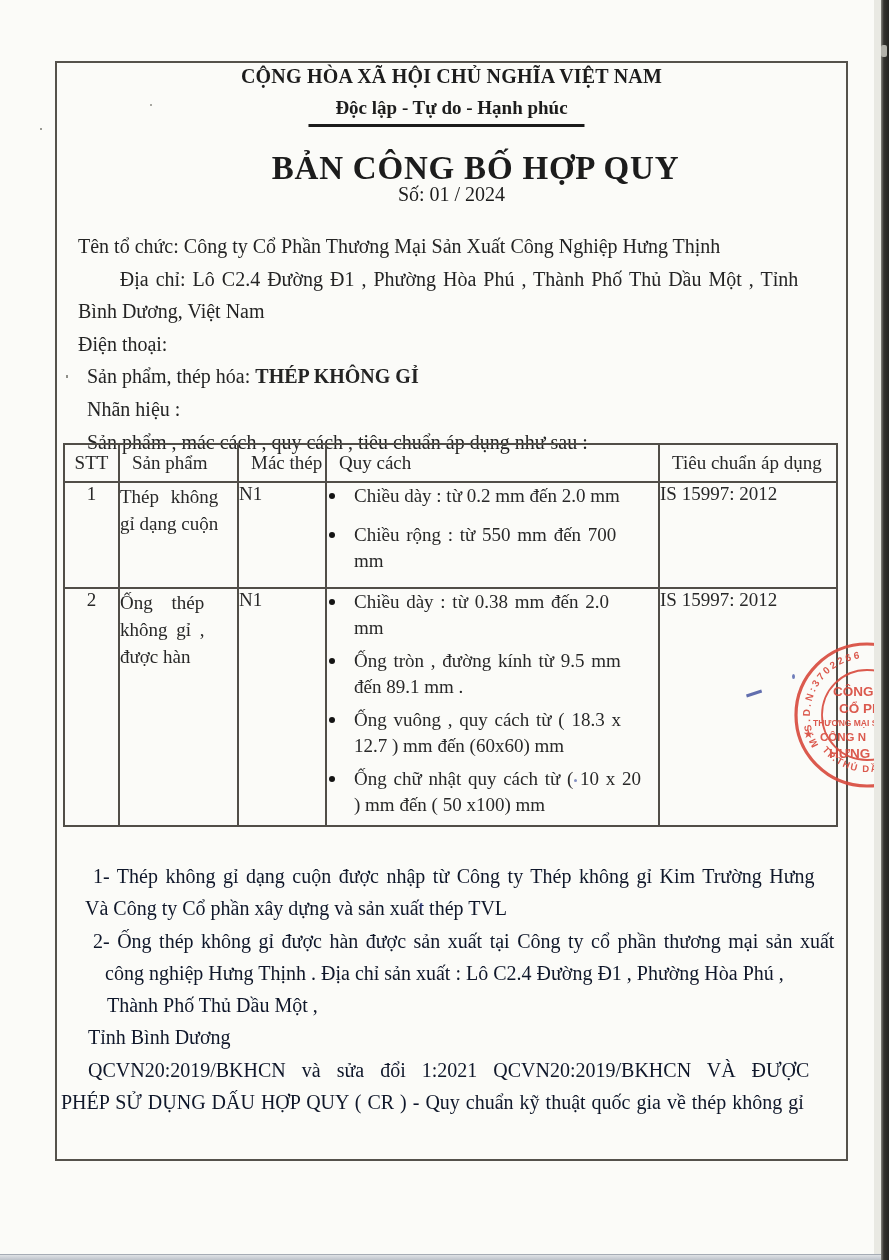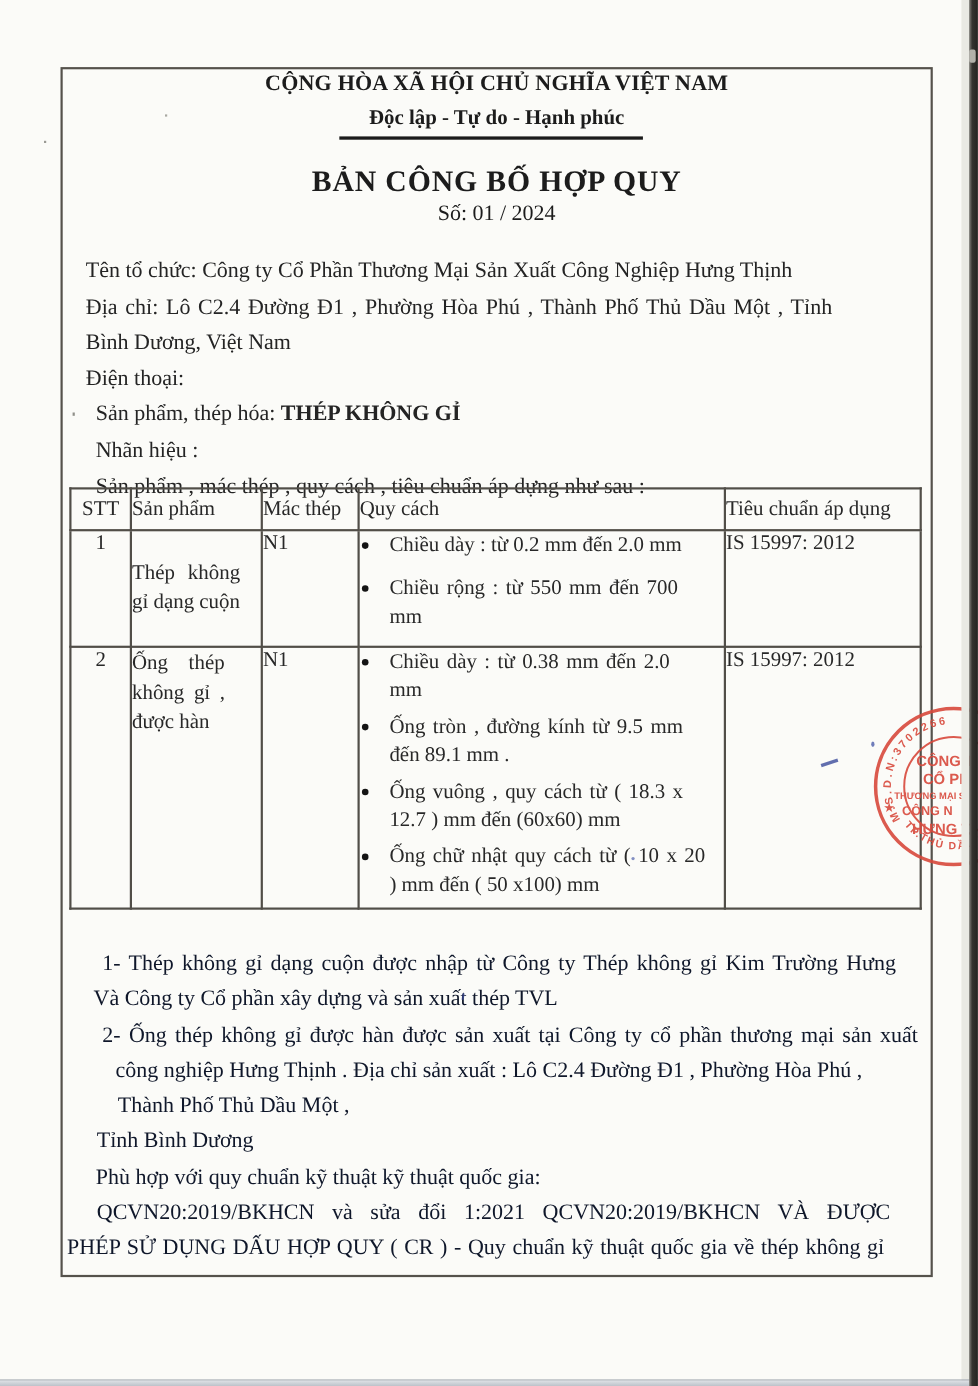--- a/index.html
+++ b/index.html
@@ -12,42 +12,42 @@
   
   .frame{position:absolute;left:55px;top:61px;width:793px;height:1100px;
     border:2px solid #55524c;box-sizing:border-box;background:transparent;}
 
   
   .hdr{position:absolute;left:55px;width:793px;text-align:center;color:#1c1c1c;}
   .hdr1{top:65px;font-size:20px;font-weight:bold;letter-spacing:.2px;}
   .hdr2{top:97px;font-size:19px;font-weight:bold;}
   .motto-underline{position:absolute;left:50%;transform:translateX(-52%);top:27px;
     width:276px;height:3px;background:#1b1b1b;}
-  .title{top:150px;font-size:27px;font-weight:bold;letter-spacing:.8px;}
+  .title{top:150px;font-size:33px;font-weight:bold;letter-spacing:.8px;margin-left:24px;}
   .docno{top:183px;font-size:20px;}
 
   
   .info{position:absolute;left:78px;top:230px;width:762px;font-size:20px;
     line-height:32.6px;color:#242424;}
   .iline{white-space:nowrap;}
-  .just1{word-spacing:2px;}
+  .just1{word-spacing:2px;text-align:center;}
   .ind{padding-left:9px;}
   .b{font-weight:bold;}
 
   
   .tbl{position:absolute;left:63px;top:443px;width:773px;border-collapse:collapse;
     table-layout:fixed;font-size:19px;color:#282828;z-index:1;}
   .tbl th,.tbl td{border:2px solid #514e48;vertical-align:top;font-weight:normal;padding:0;}
-  .hrow th{height:36px;text-align:left;padding-left:0;vertical-align:middle;}
+  .hrow th{height:36px;text-align:left;padding-left:12px;vertical-align:middle;}
   .hrow th.h-stt{text-align:center;padding-left:0;}
   tr.r1{height:96px;} tr.r2{height:231px;}
   .c-stt{text-align:center;padding-top:11px;}
   .c-sp{padding:11px 5px 0 12px;}
   .spl{line-height:27px;white-space:nowrap;}
-  .ws7{word-spacing:7px;margin-top:24px;} .ws14{word-spacing:14px;} .ws4{word-spacing:4px;}
+  .ws7{word-spacing:7px;} .ws14{word-spacing:14px;} .ws4{word-spacing:4px;}
   .c-mt{text-align:left;padding-top:11px;}
   .c-qc{padding:10px 6px 0 38px;border-radius:10px;}
   .spec{position:relative;padding-left:27px;margin-bottom:12px;}
   .r2 .spec{margin-bottom:7px;}
   .spec::before{content:"";position:absolute;left:2px;top:10px;width:6px;height:6px;
     background:#141414;border-radius:50%;}
   .sline{line-height:26.5px;white-space:nowrap;}
   .r2 .sline{line-height:26px;}
   .wsj{word-spacing:2px;}
   .c-tc{padding:11px 4px 0 10px;white-space:nowrap;}
@@ -105,21 +105,21 @@
 <div class="hdr title">BẢN CÔNG BỐ HỢP QUY</div>
 <div class="hdr docno">Số: 01 / 2024</div>
 
 <div class="info">
   <div class="iline">Tên tổ chức: Công ty Cổ Phần Thương Mại Sản Xuất Công Nghiệp Hưng Thịnh</div>
   <div class="iline just1">Địa chỉ: Lô C2.4 Đường Đ1 , Phường Hòa Phú , Thành Phố Thủ Dầu Một , Tỉnh</div>
   <div class="iline">Bình Dương, Việt Nam</div>
   <div class="iline">Điện thoại:</div>
   <div class="iline ind"><span>Sản phẩm, thép hóa: </span><span class="b">THÉP KHÔNG GỈ</span></div>
   <div class="iline ind">Nhãn hiệu :</div>
-  <div class="iline ind">Sản phẩm , mác thép , quy cách , tiêu chuẩn áp dựng như sau :</div>
+  <div class="iline ind">Sản phẩm , mác cách , quy cách , tiêu chuẩn áp dụng như sau :</div>
 </div>
 
 <table class="tbl">
   <colgroup>
     <col style="width:55px">
       <col style="width:119px">
       <col style="width:88px">
     <col style="width:333px">
       <col style="width:178px">
   </colgroup>
@@ -180,21 +180,20 @@
 </tbody>
   </table>
 
 <div class="notes">
   <div class="nl m30 wsp1">1-  Thép không gỉ dạng cuộn được nhập từ Công ty Thép không gỉ Kim Trường Hưng</div>
   <div class="nl m22">Và Công ty Cổ phần xây dựng và sản xuất thép TVL</div>
   <div class="nl m30 wsp1">2-  Ống thép không gỉ được hàn được sản xuất tại Công ty cổ phần thương mại sản xuất</div>
   <div class="nl m42">công nghiệp Hưng Thịnh . Địa chỉ sản xuất : Lô C2.4 Đường Đ1 , Phường Hòa Phú ,</div>
   <div class="nl m44">Thành Phố Thủ Dầu Một ,</div>
   <div class="nl m25">Tỉnh Bình Dương</div>
-  <div class="nl m24">Phù hợp với quy chuẩn kỹ thuật kỹ thuật quốc gia:</div>
   <div class="nl m25 wsp2">QCVN20:2019/BKHCN và sửa đổi 1:2021 QCVN20:2019/BKHCN VÀ ĐƯỢC</div>
   <div class="nl mneg wsp3">PHÉP SỬ DỤNG DẤU HỢP QUY ( CR ) -  Quy chuẩn kỹ thuật quốc gia về thép không gỉ</div>
 </div>
 
 <svg class="stamp" viewBox="0 0 170 160" xmlns="http://www.w3.org/2000/svg">
   <defs>
     <path id="arcTop" d="M 37.9,118.4 A 57,57 0 1 1 119.7,39.4"></path>
     <path id="arcBottom" d="M 31.1,111.1 A 57,57 0 0 0 120.9,111.1"></path>
   </defs>
   <circle cx="76" cy="76" r="71" fill="none" stroke="#d8493c" stroke-width="3.2"></circle>

